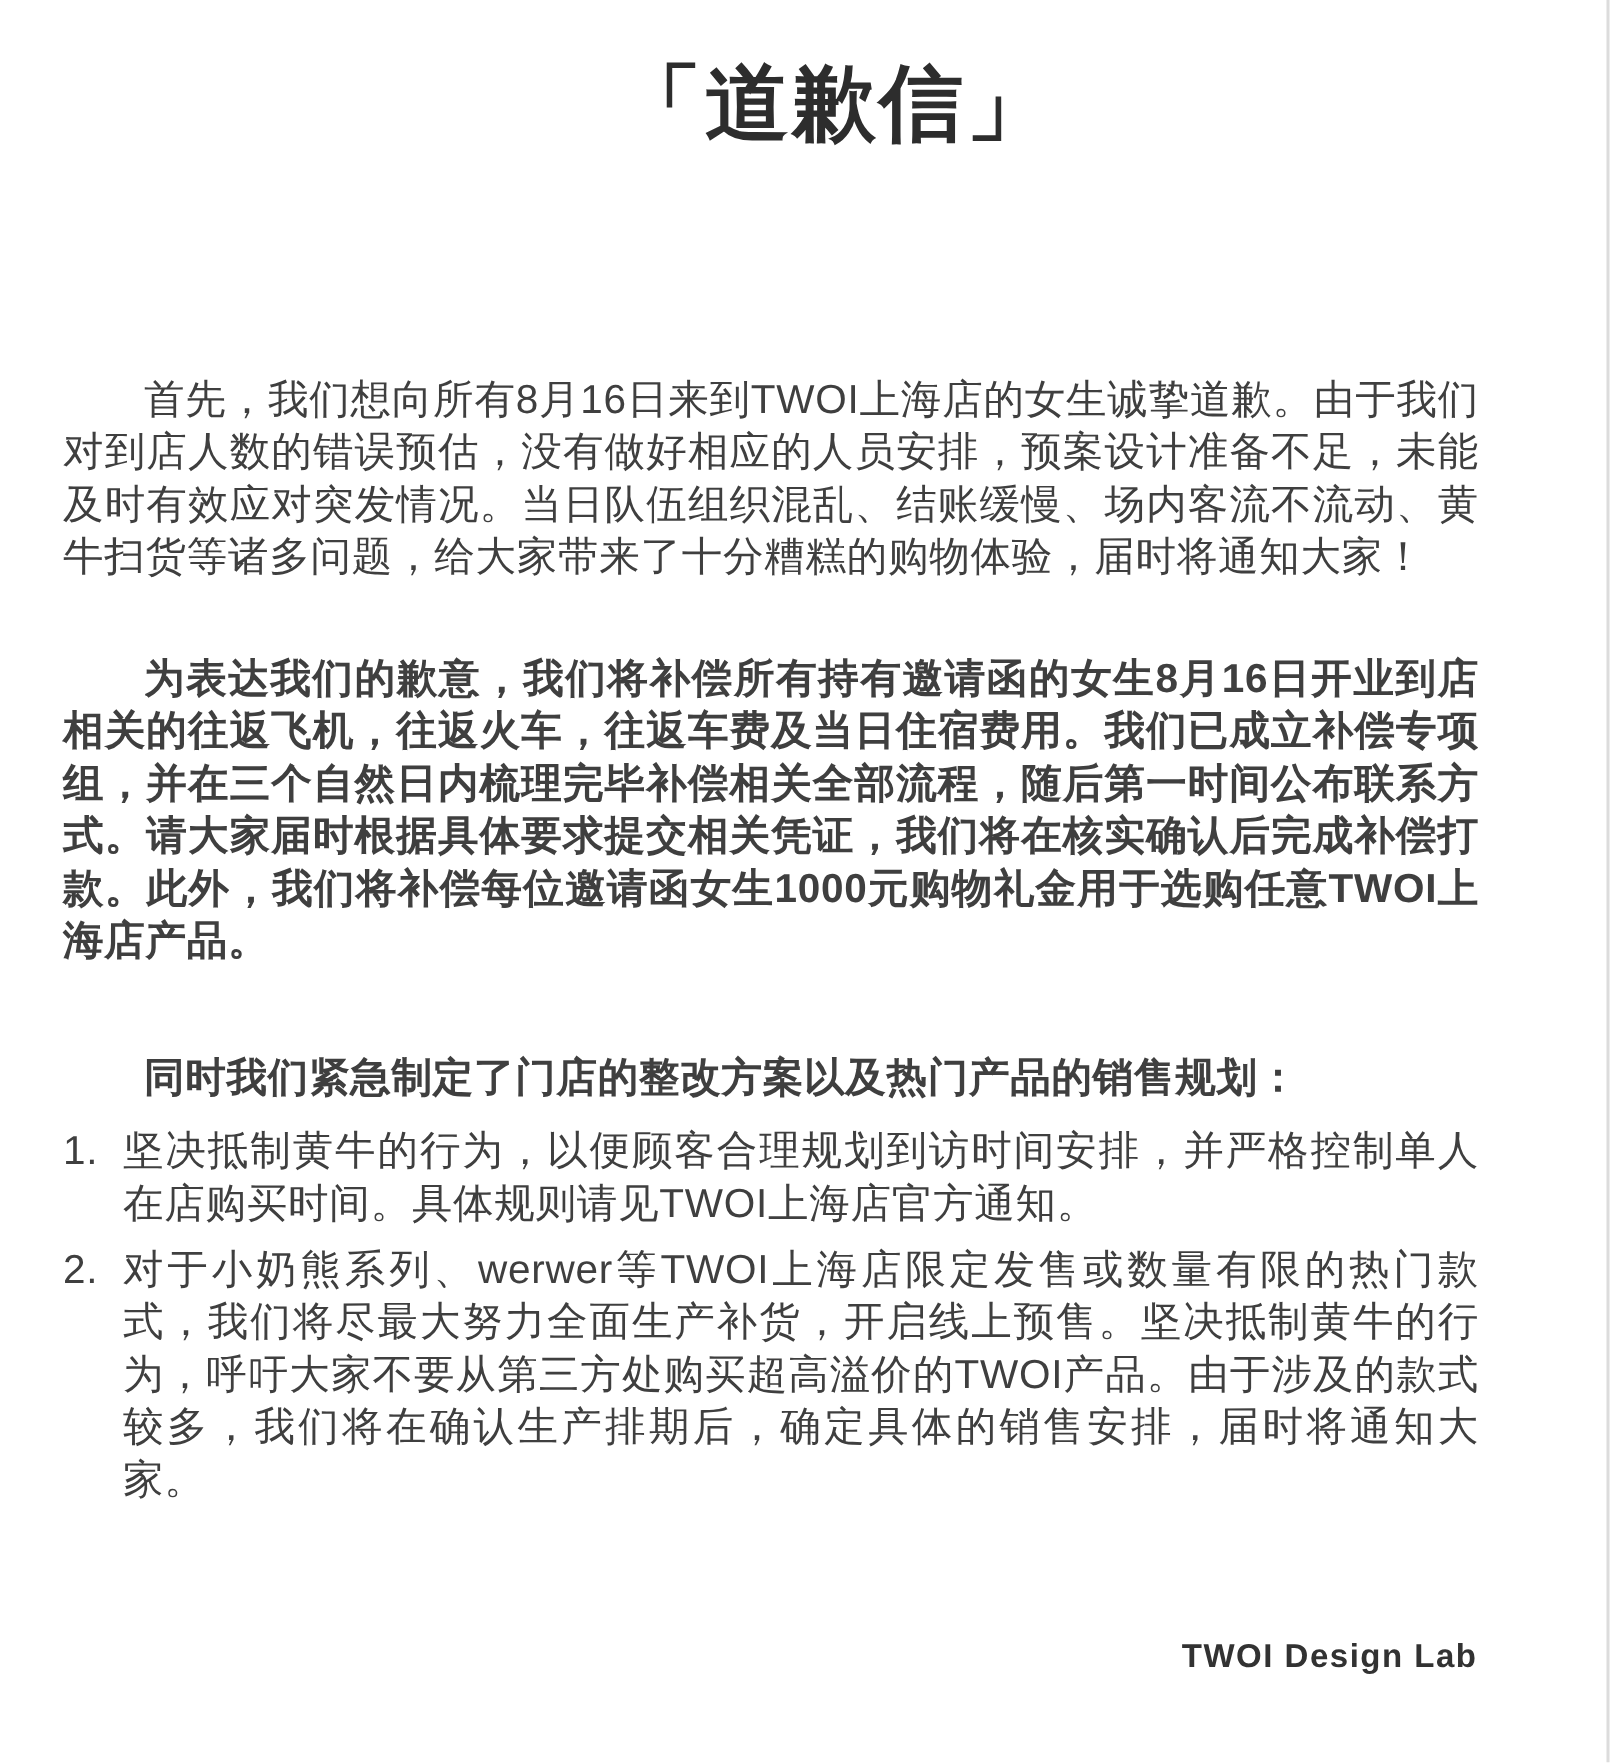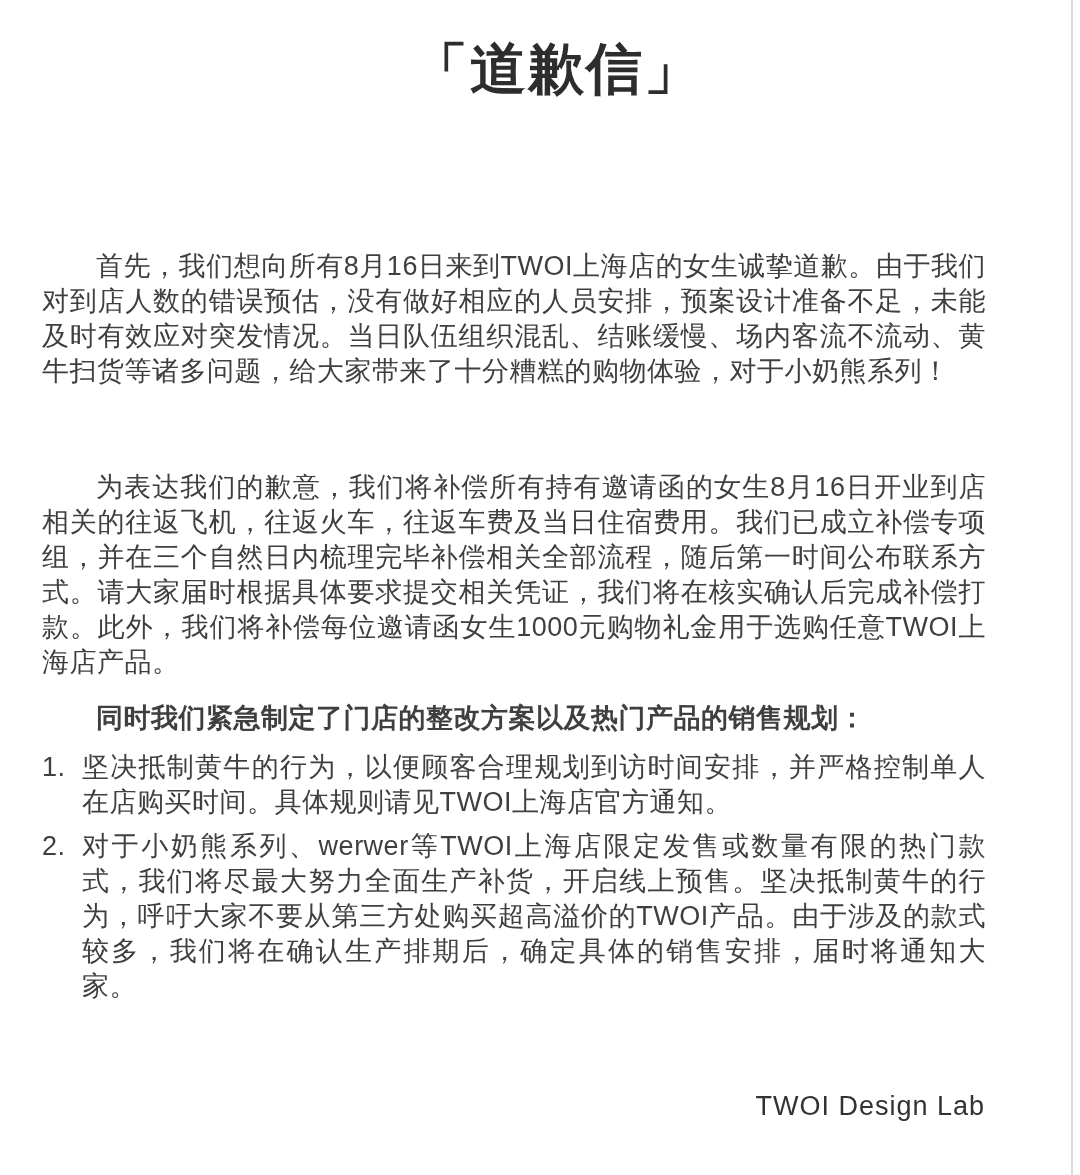--- a/index.html
+++ b/index.html
@@ -38,21 +38,21 @@
     margin: 0;
     font-size: 27px;
     line-height: 35px;
     text-align: justify;
     text-justify: inter-character;
     text-indent: 2em;
     color: #3f3f3f;
     letter-spacing: 0.5px;
   }
   .para-1 { top: 249px; }
-  .para-2 { top: 470px; }
+  .para-2 { top: 435px; font-weight: bold; }
   .para-intro { top: 701px; font-weight: bold; }
   .plan-list {
     position: absolute;
     top: 750px;
     left: 42px;
     width: 944px;
     margin: 0;
     padding: 0;
     list-style: none;
     font-size: 27px;
@@ -70,42 +70,42 @@
   }
   .plan-item .item-text {
     flex: 1;
     text-align: justify;
     text-justify: inter-character;
   }
   .footer {
     position: absolute;
     top: 1091px;
     right: 95px;
-    font-size: 27px;
-    font-weight: 400;
+    font-size: 22px;
+    font-weight: 700;
     letter-spacing: 1px;
     color: #323232;
   }
   .page-edge-line {
     position: absolute;
     top: 0;
     bottom: 0;
     right: 7px;
     width: 2px;
     background: #dcdcdc;
   }
 </style>
 </head>
 <body>
 
 <div class="page">
 
   <h1 class="title">「道歉信」</h1>
 
-  <p class="para para-1">首先，我们想向所有8月16日来到TWOI上海店的女生诚挚道歉。由于我们对到店人数的错误预估，没有做好相应的人员安排，预案设计准备不足，未能及时有效应对突发情况。当日队伍组织混乱、结账缓慢、场内客流不流动、黄牛扫货等诸多问题，给大家带来了十分糟糕的购物体验，对于小奶熊系列！</p>
+  <p class="para para-1">首先，我们想向所有8月16日来到TWOI上海店的女生诚挚道歉。由于我们对到店人数的错误预估，没有做好相应的人员安排，预案设计准备不足，未能及时有效应对突发情况。当日队伍组织混乱、结账缓慢、场内客流不流动、黄牛扫货等诸多问题，给大家带来了十分糟糕的购物体验，届时将通知大家！</p>
 
   <p class="para para-2">为表达我们的歉意，我们将补偿所有持有邀请函的女生8月16日开业到店相关的往返飞机，往返火车，往返车费及当日住宿费用。我们已成立补偿专项组，并在三个自然日内梳理完毕补偿相关全部流程，随后第一时间公布联系方式。请大家届时根据具体要求提交相关凭证，我们将在核实确认后完成补偿打款。此外，我们将补偿每位邀请函女生1000元购物礼金用于选购任意TWOI上海店产品。</p>
 
   <p class="para para-intro">同时我们紧急制定了门店的整改方案以及热门产品的销售规划：</p>
 
   <ol class="plan-list">
     <li class="plan-item">
       <span class="num">1.</span>
       <span class="item-text">坚决抵制黄牛的行为，以便顾客合理规划到访时间安排，并严格控制单人在店购买时间。具体规则请见TWOI上海店官方通知。</span>
     </li>

